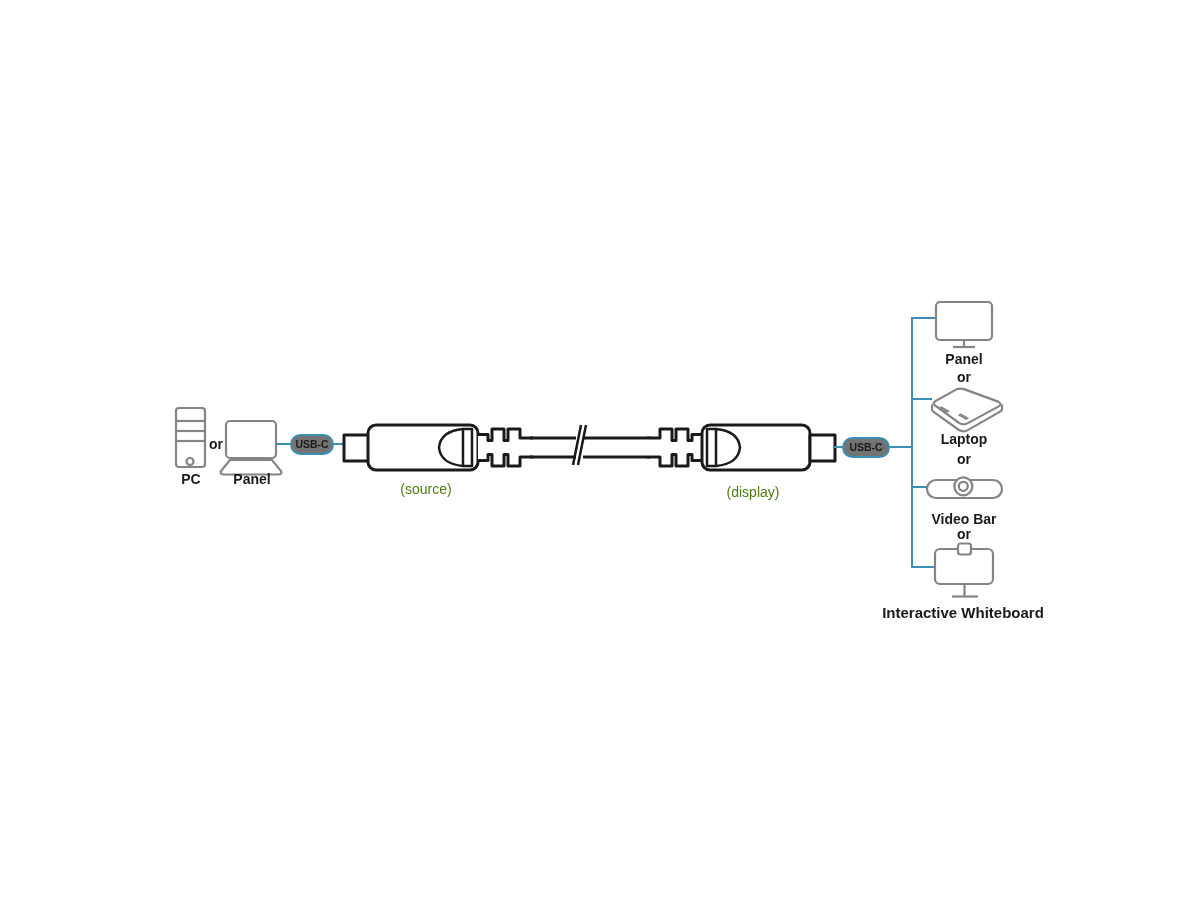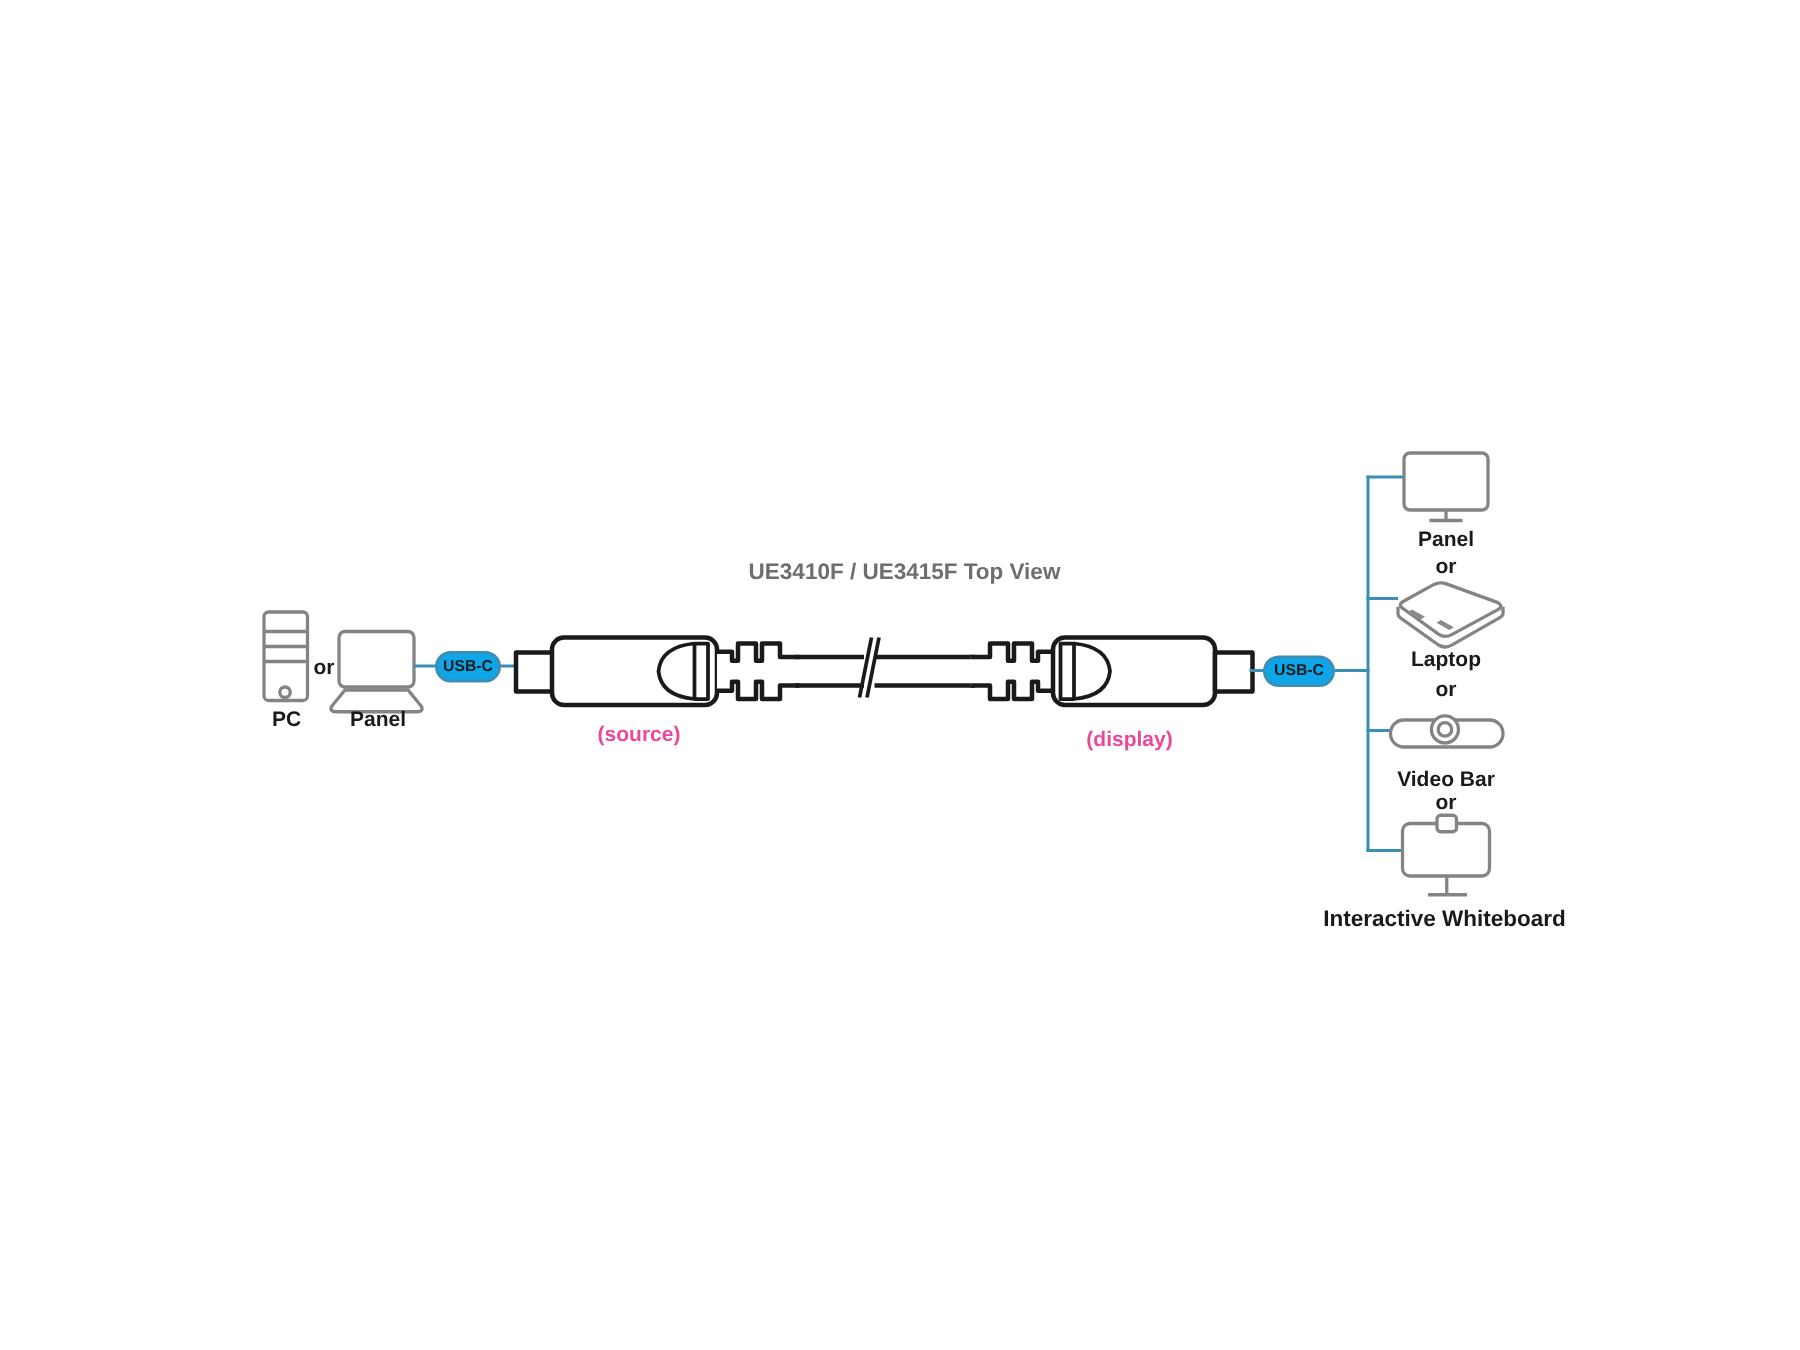--- a/index.html
+++ b/index.html
@@ -6,41 +6,40 @@
   .stage{
     position:relative;width:1200px;height:900px;background:#ffffff;overflow:hidden;
     font-family:"Liberation Sans", sans-serif;
   }
   .abs{position:absolute;}
   .lbl{
     position:absolute;font-weight:bold;color:#1a1a1a;font-size:14px;
     text-align:center;white-space:nowrap;
   }
   .gray-lbl{
-    position:absolute;font-weight:bold;color:#ec4899;font-size:14px;
+    position:absolute;font-weight:normal;color:#4d7c0f;font-size:14px;
     text-align:center;white-space:nowrap;
   }
   .title{
     position:absolute;left:440px;top:373px;width:326px;text-align:center;
     font-weight:bold;color:#6e6e6e;font-size:15px;white-space:nowrap;
   }
   .pill{
     position:absolute;height:17px;border:2px solid #3b8fb5;border-radius:11px;
-    background:#0ea5e9;color:#1a1a1a;font-weight:bold;font-size:10.5px;
+    background:#737373;color:#1a1a1a;font-weight:bold;font-size:10.5px;
     text-align:center;line-height:17px;z-index:3;
   }
   .cyan{position:absolute;background:#3b8fb5;}
   svg{display:block;}
 </style>
 </head>
 <body>
 
 <div class="stage">
 
-  <div class="title">UE3410F / UE3415F Top View</div>
 
   <svg class="abs" style="left:174px;top:406px;" width="34" height="64" viewBox="0 0 34 64">
     <g fill="none" stroke="#848484" stroke-width="2.2">
       <rect x="2" y="2" width="29" height="59" rx="3" fill="#fff"></rect>
       <line x1="2" y1="15" x2="31" y2="15"></line>
       <line x1="2" y1="25" x2="31" y2="25"></line>
       <line x1="2" y1="35" x2="31" y2="35"></line>
       <circle cx="16" cy="55.5" r="3.5"></circle>
     </g>
   </svg>

